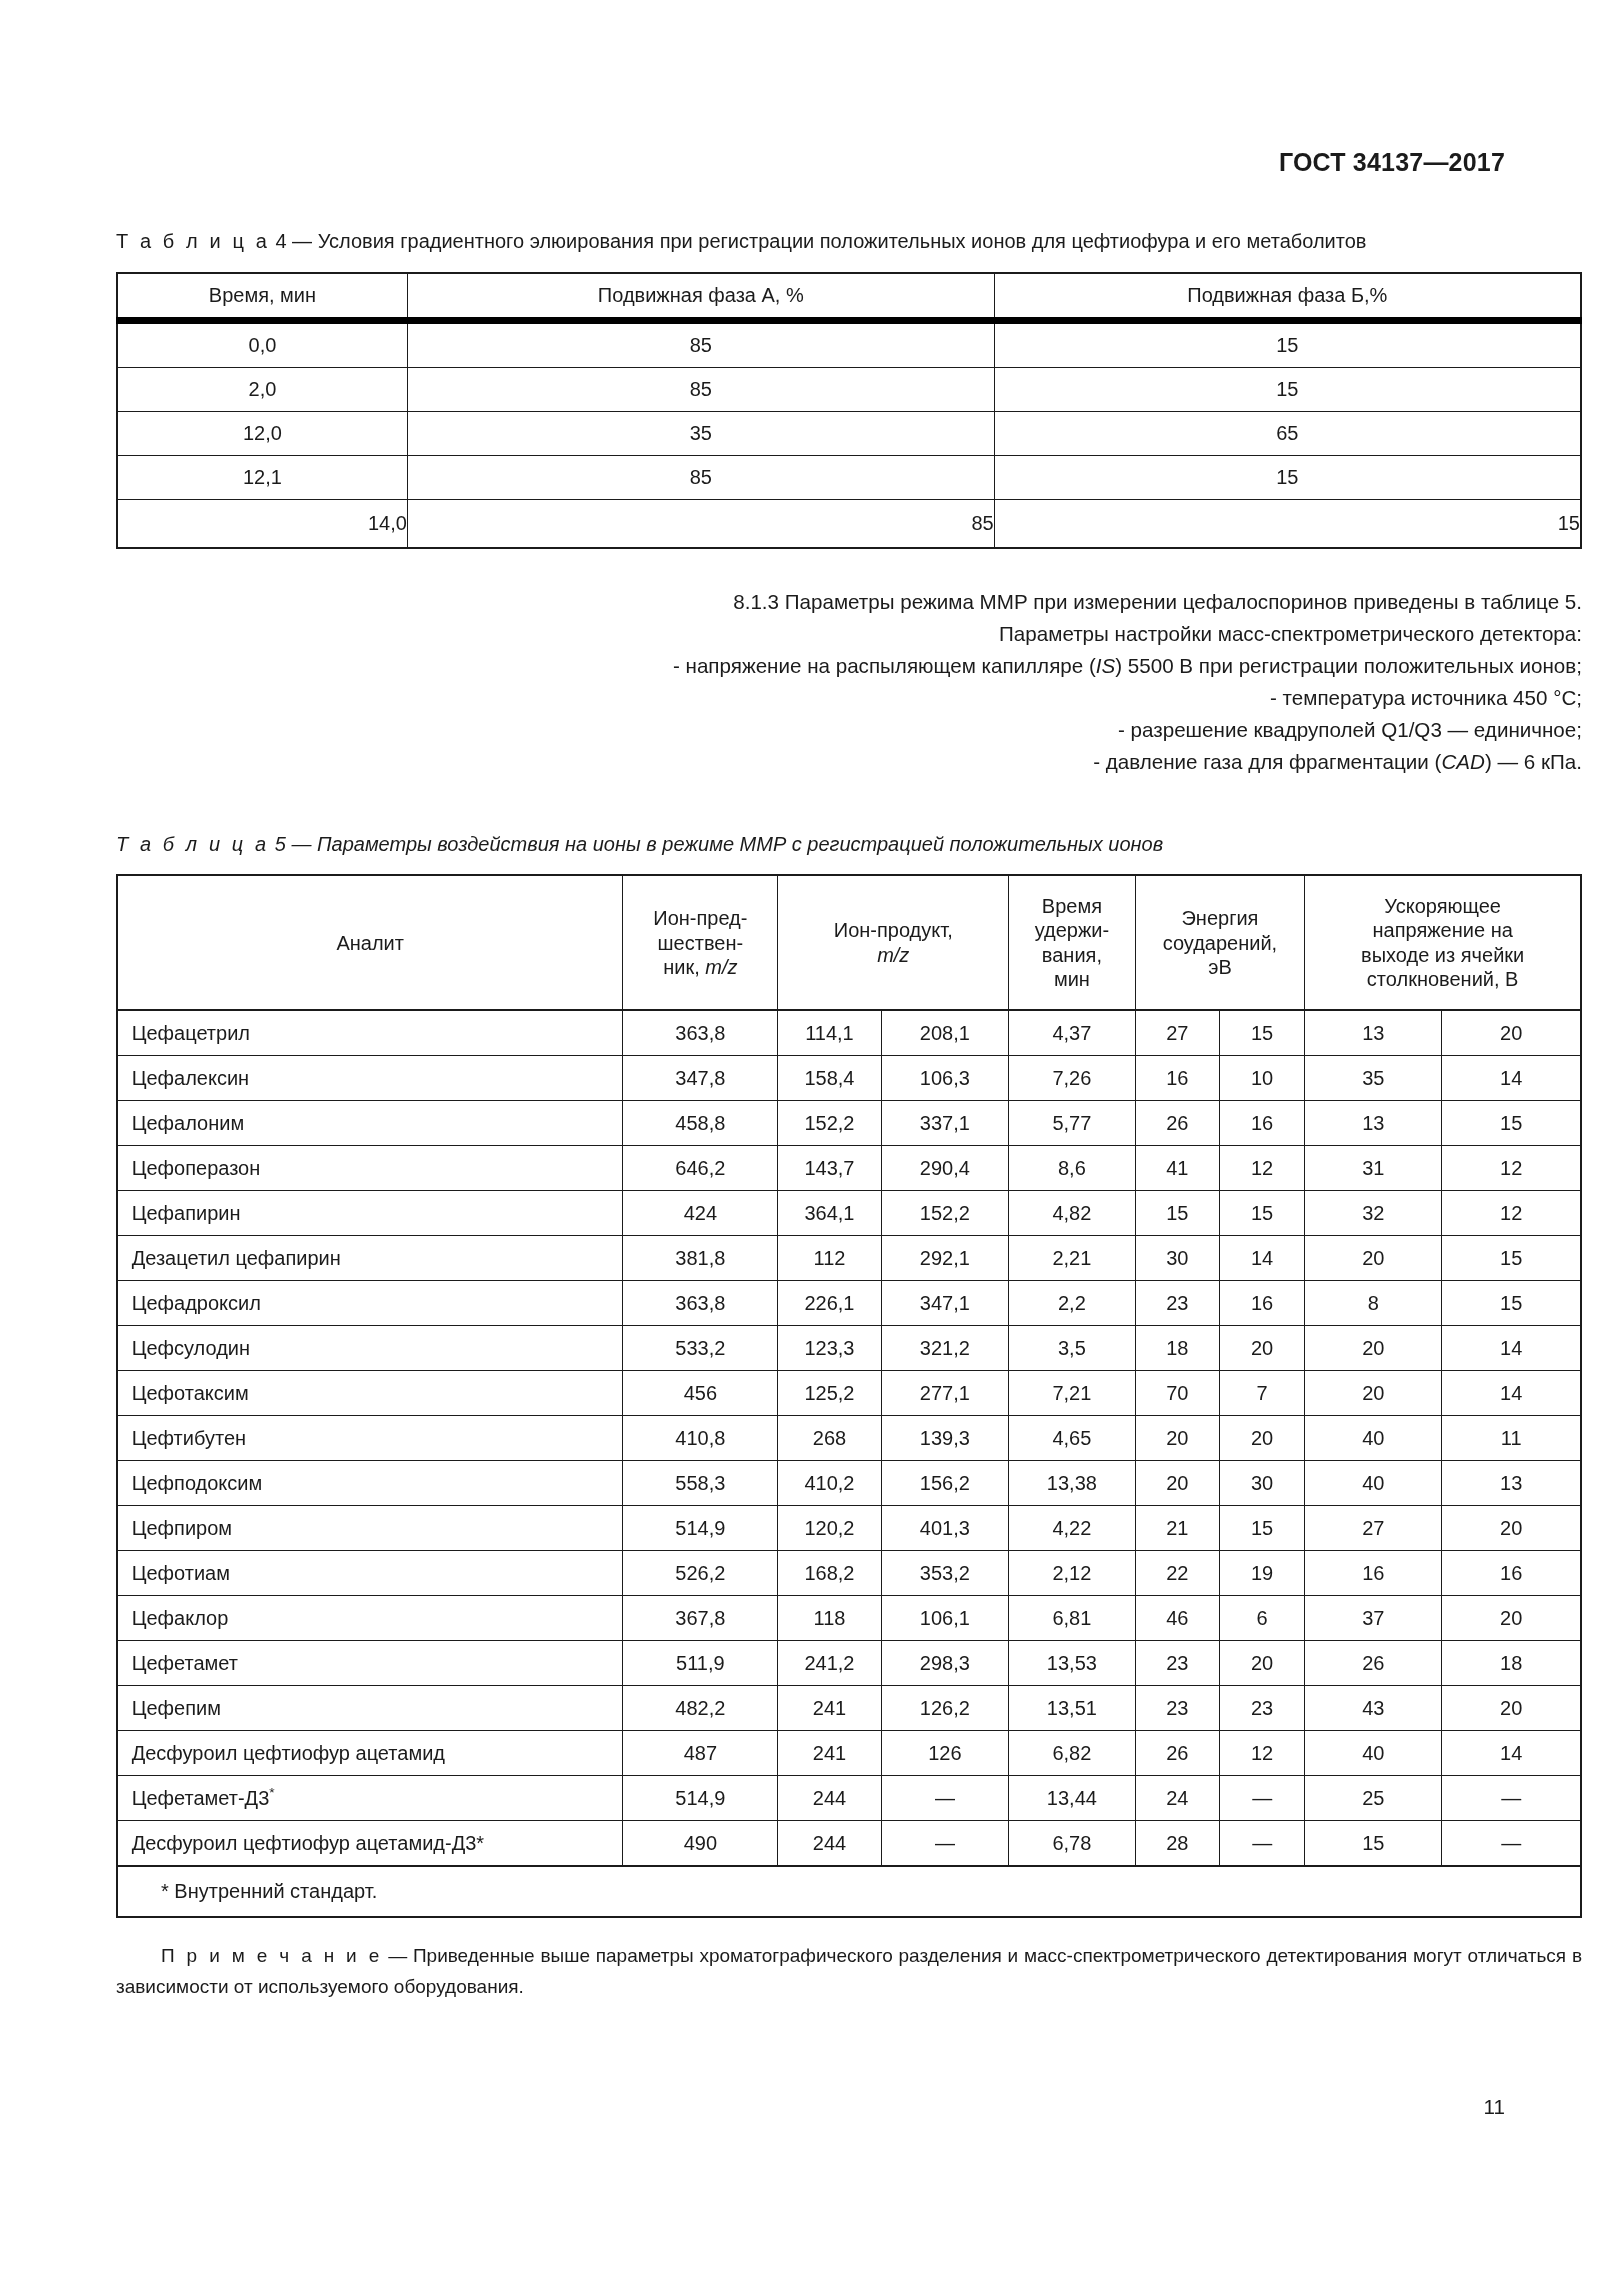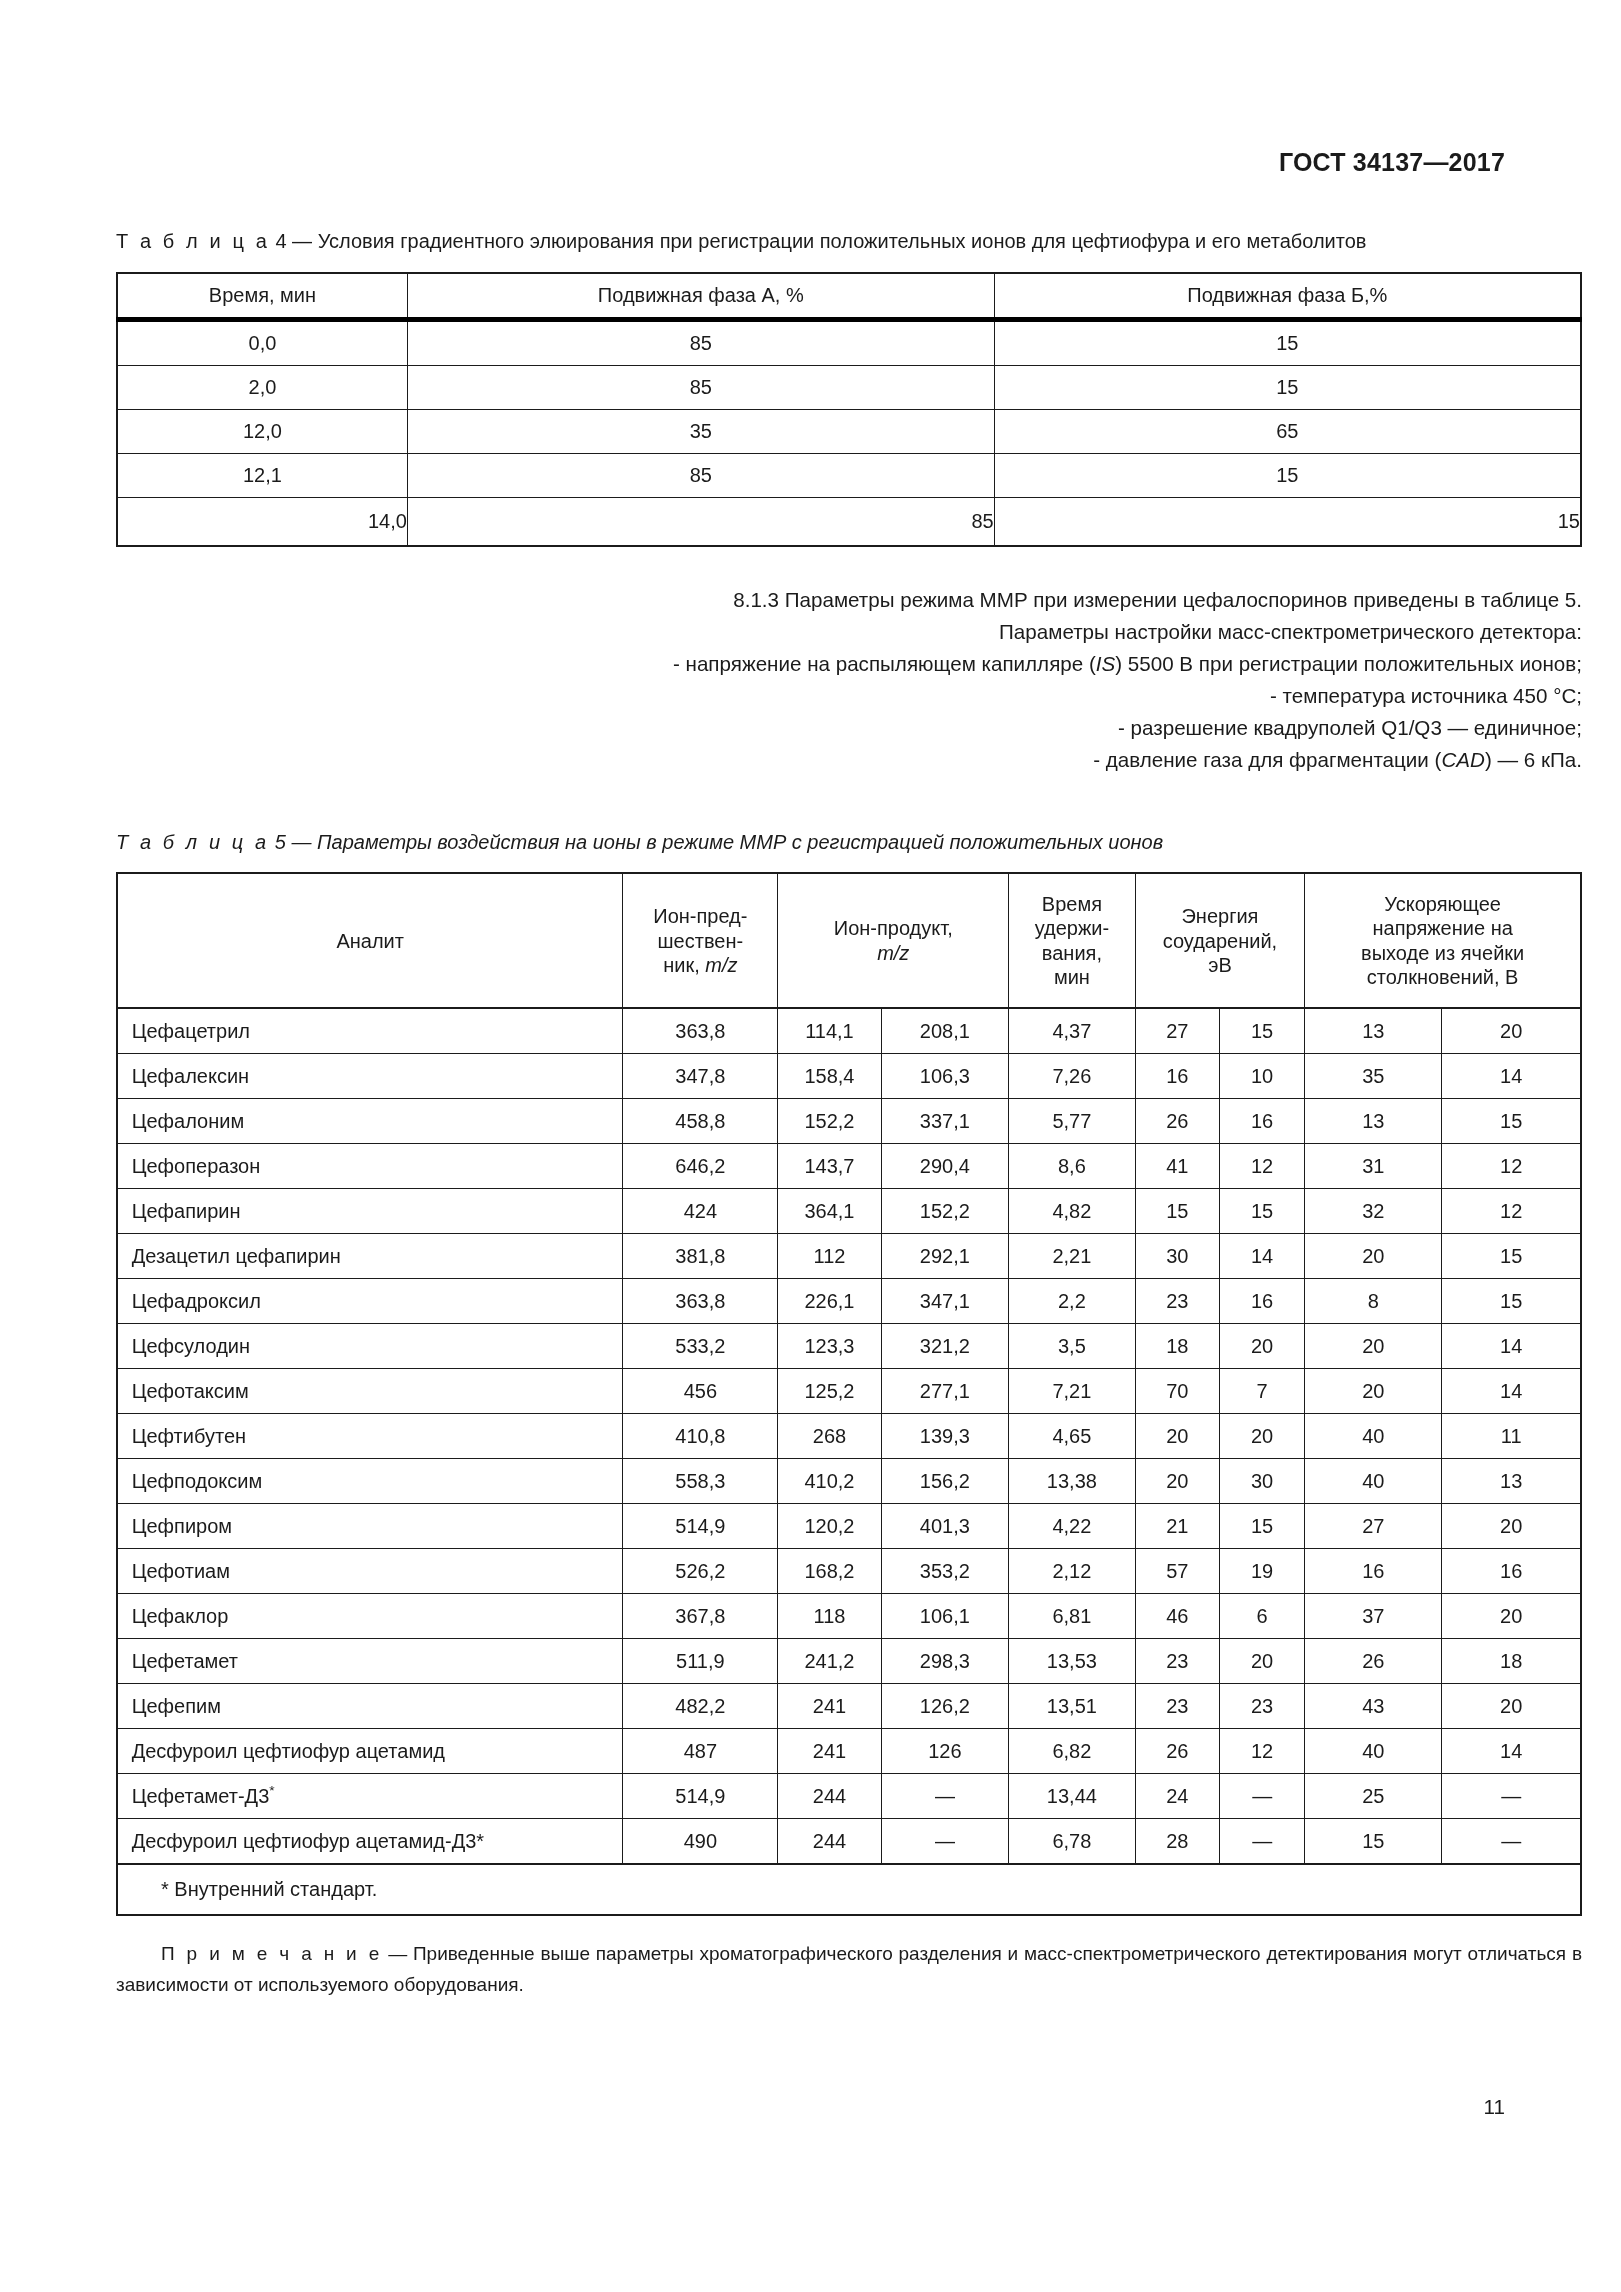--- a/index.html
+++ b/index.html
@@ -64,21 +64,21 @@
     font-weight: normal;
     padding: 0;
     text-align: center;
     vertical-align: middle;
   }
   table.t4 {
     border: 2px solid #1b1b1b;
   }
   table.t4 th {
     height: 43px;
-    border-bottom: 5px solid #000000;
+    border-bottom: 7px solid #000000;
   }
   table.t4 td {
     height: 43px;
   }
   table.t4 tr:last-child td {
     height: 47px;
     text-align: right;
   }
 
   
@@ -417,21 +417,21 @@
           <td>15</td>
           <td>27</td>
           <td>20</td>
         </tr>
         <tr>
           <td class="analyte">Цефотиам</td>
           <td>526,2</td>
           <td>168,2</td>
           <td>353,2</td>
           <td>2,12</td>
-          <td>57</td>
+          <td>22</td>
           <td>19</td>
           <td>16</td>
           <td>16</td>
         </tr>
         <tr>
           <td class="analyte">Цефаклор</td>
           <td>367,8</td>
           <td>118</td>
           <td>106,1</td>
           <td>6,81</td>

